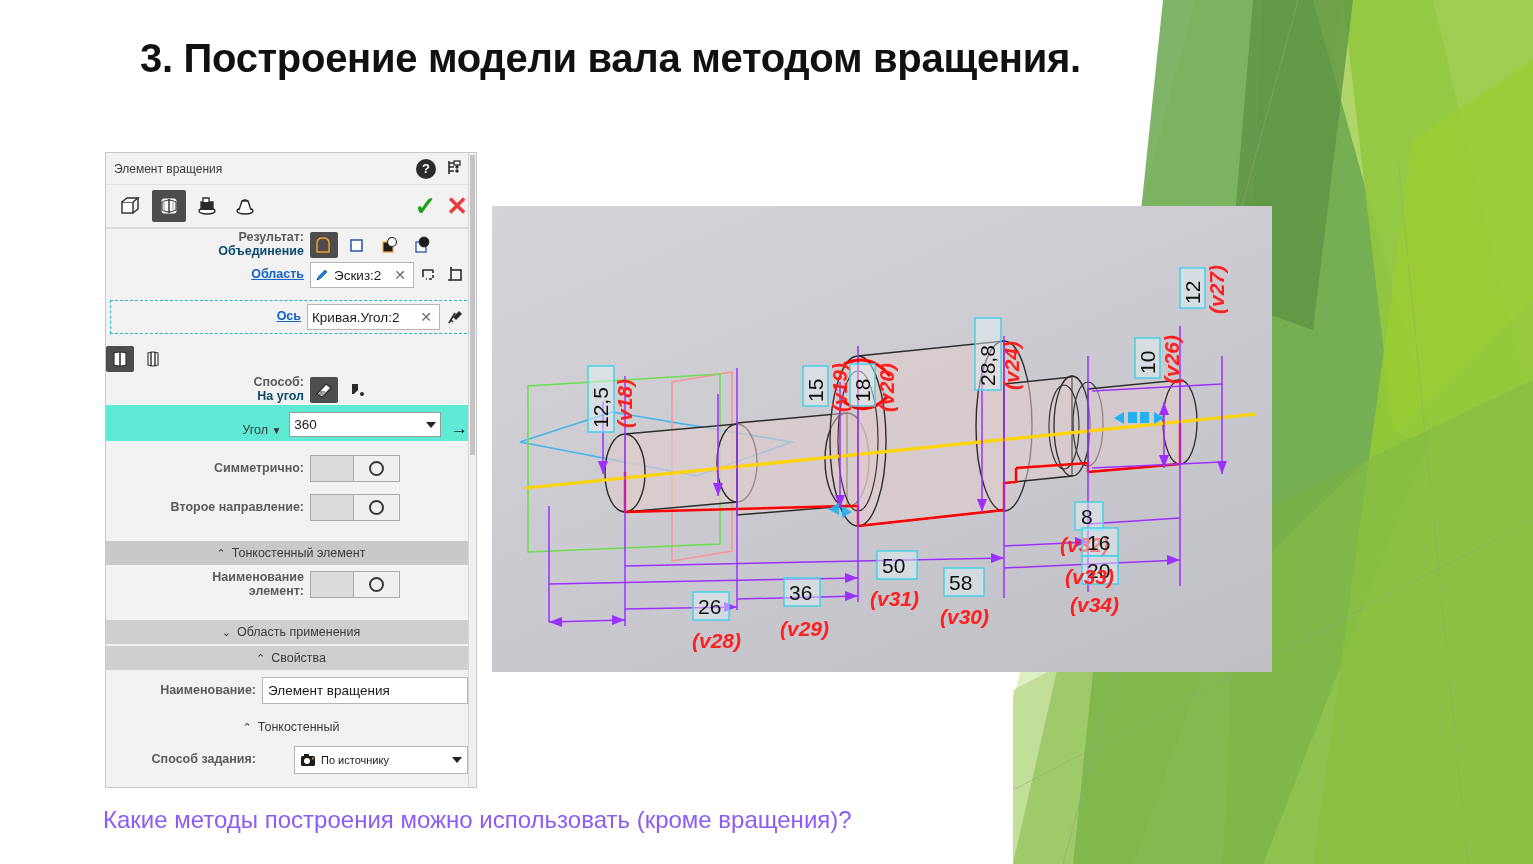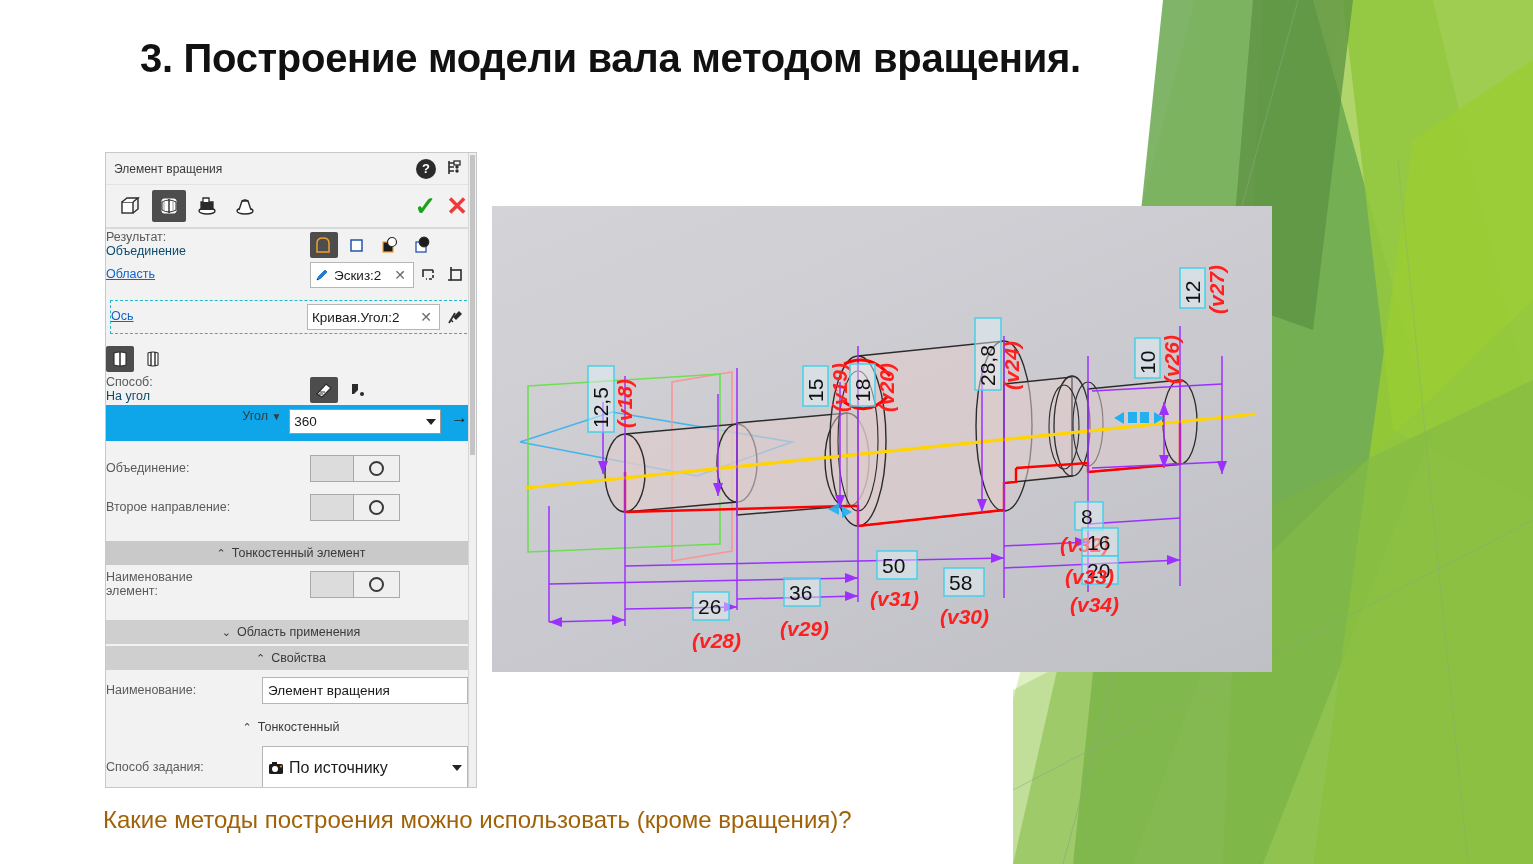--- a/index.html
+++ b/index.html
@@ -18,21 +18,21 @@
   .title{
     position:absolute;left:140px;top:36px;
     font-size:40px;font-weight:bold;color:#111111;
     letter-spacing:-0.3px;white-space:nowrap;
     font-family:"Liberation Sans",sans-serif;
   }
 
   
   .caption{
     position:absolute;left:103px;top:806px;
-    font-size:24px;color:#a16207;white-space:nowrap;
+    font-size:24px;color:#8b5cf6;white-space:nowrap;
   }
 
   
   .panel{
     position:absolute;left:105px;top:152px;width:370px;height:634px;
     background:#f2f2f2;border:1px solid #c8c8c8;
     font-size:12.5px;color:#3c3c3c;overflow:hidden;
   }
   .panel-scroll{position:absolute;right:0;top:0;width:7px;height:100%;background:#f0f0f0;border-left:1px solid #d5d5d5;}
   .panel-scroll i{position:absolute;left:1px;top:2px;width:5px;height:300px;background:#c4c4c4;display:block;}
@@ -53,22 +53,22 @@
     background:#f2f2f2;border-bottom:2px solid #d9d9d9;
   }
   .tb-btn{width:34px;height:32px;display:flex;align-items:center;justify-content:center;margin-right:4px;border-radius:2px;}
   .tb-btn.sel{background:#4d4d4d;}
   .tb-spacer{flex:1;}
   .ok-ic{color:#19a319;font-size:26px;font-weight:bold;margin-right:10px;line-height:1;}
   .cancel-ic{color:#ec3b3b;font-size:26px;font-weight:bold;line-height:1;}
 
   .row{display:flex;align-items:center;padding:2px 8px 2px 0;min-height:26px;}
   .lbl{
-    width:198px;text-align:left;padding-right:6px;
-    font-size:12.5px;color:#5a5a5a;line-height:1.08;
+    width:198px;text-align:right;padding-right:6px;
+    font-size:12.5px;color:#5a5a5a;line-height:1.08;font-weight:bold;
   }
   .lbl .sub{color:#0c4a6e;display:block;}
   .lnk{color:#1463c8;text-decoration:underline;cursor:pointer;}
 
   .opt-btn{width:28px;height:26px;display:flex;align-items:center;justify-content:center;margin-right:5px;border-radius:2px;}
   .opt-btn.sel{background:#4d4d4d;}
 
   .txtfield{
     flex:1;height:24px;background:#fff;border:1px solid #b6b6b6;
     display:flex;align-items:center;padding:0 4px;font-size:13.5px;color:#1a1a1a;
@@ -77,21 +77,21 @@
   .txtfield .fv{flex:1;white-space:nowrap;overflow:hidden;}
   .x-ic{color:#6a6a6a;font-size:14px;padding:0 3px;}
   .side-ic{width:24px;height:24px;display:flex;align-items:center;justify-content:center;margin-left:3px;}
 
   .axis-row{
     margin:10px 4px;padding:3px 4px 3px 0;
     border:1px dashed #22b8cf;display:flex;align-items:center;
   }
   .axis-row .lbl{width:190px;}
 
-  .angle-row{background:#0ea5e9;padding:4px 8px 4px 0;display:flex;align-items:flex-start;min-height:28px;}
+  .angle-row{background:#5eead4;padding:4px 8px 4px 0;display:flex;align-items:flex-end;min-height:28px;}
   .angle-lbl{width:198px;text-align:right;padding-right:8px;font-size:12.5px;color:#3a3a3a;}
   .angle-field{
     width:160px;height:23px;background:#fff;border:1px solid #9a9a9a;
     display:flex;align-items:center;padding:0 4px;font-size:13.5px;color:#1a1a1a;
   }
   .angle-field .av{flex:1;}
   .caret{width:0;height:0;border-left:5px solid transparent;border-right:5px solid transparent;border-top:6px solid #222;}
   .arrow-ic{margin-left:10px;font-size:17px;color:#222;line-height:1;}
 
   .toggle-row{display:flex;align-items:center;padding:6px 8px 6px 0;}
@@ -109,21 +109,21 @@
   .chev{margin-right:6px;font-size:11px;}
 
   .prop-row{display:flex;align-items:center;padding:7px 8px 7px 0;}
   .prop-row .lbl{width:150px;}
   .prop-field{
     flex:1;height:25px;background:#fff;border:1px solid #b6b6b6;
     display:flex;align-items:center;padding:0 5px;font-size:13.5px;color:#1a1a1a;
   }
   .combo{
     flex:1;height:26px;background:#fff;border:1px solid #b6b6b6;
-    display:flex;align-items:center;padding:8px 5px;font-size:16px;color:#1a1a1a;gap:5px;
+    display:flex;align-items:center;padding:0 5px;font-size:11px;color:#1a1a1a;gap:5px;margin-left:32px;
   }
   .combo .cv{flex:1;}
 
   
   .viewport{
     position:absolute;left:492px;top:206px;width:780px;height:466px;
     background:linear-gradient(158deg,#d4d4d8 0%,#c9c9cf 55%,#bfbfc6 100%);
     overflow:hidden;
   }
   .viewport svg{display:block;position:absolute;left:0;top:0;}
@@ -324,21 +324,21 @@
         <span style="font-size:10px">▼</span>
       </div>
       <div class="angle-field">
         <span class="av">360</span>
         <span class="caret"></span>
       </div>
       <span class="arrow-ic">→</span>
     </div>
 
     <div class="toggle-row" style="margin-top:8px;">
-      <div class="lbl">Объединение:</div>
+      <div class="lbl">Симметрично:</div>
       <div class="toggle">
         <div class="lhalf"></div>
           <div class="rhalf">
             <span class="knob"></span>
           </div>
       </div>
     </div>
 
     <div class="toggle-row">
       <div class="lbl">Второе направление:</div>

